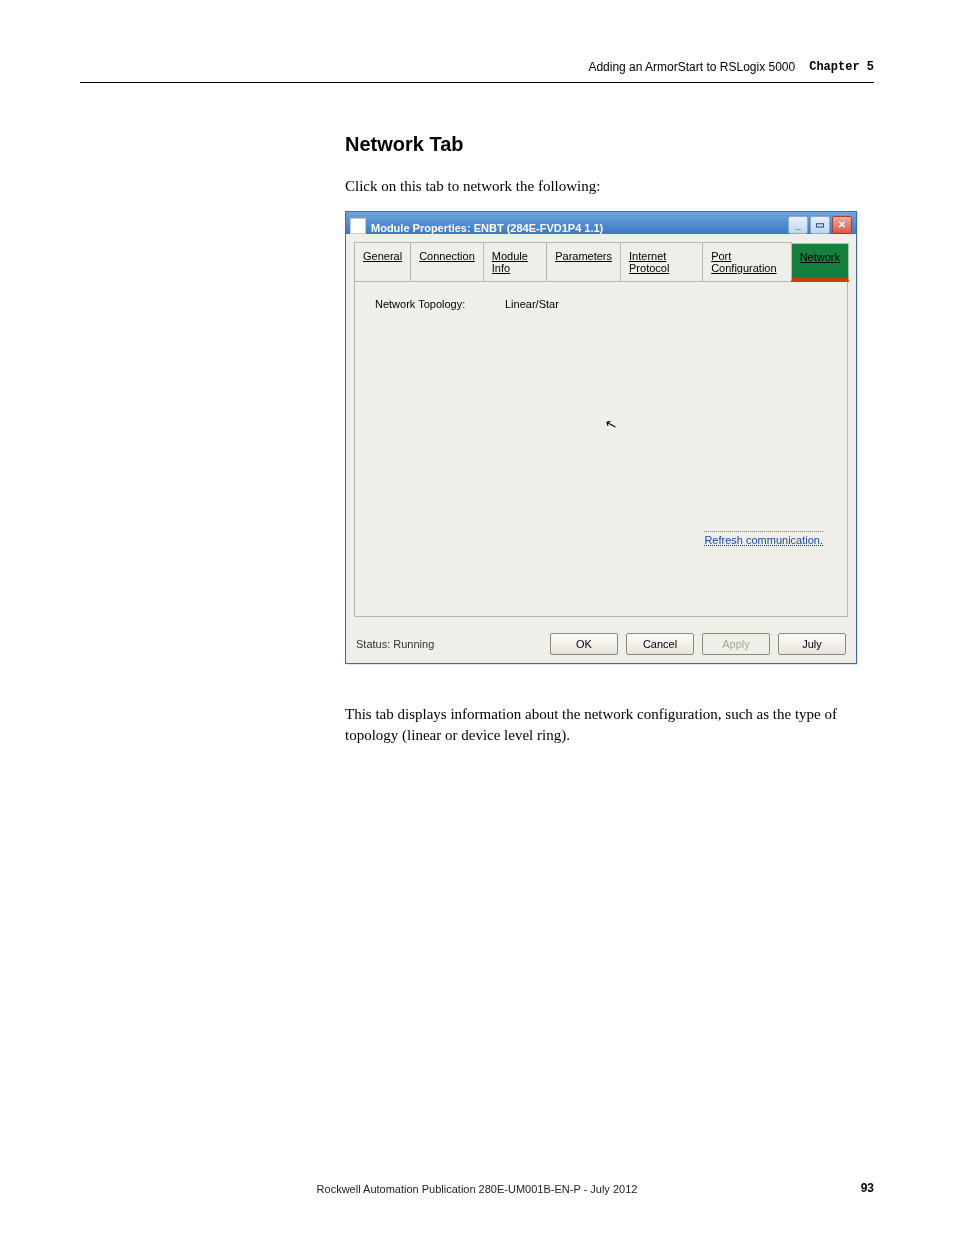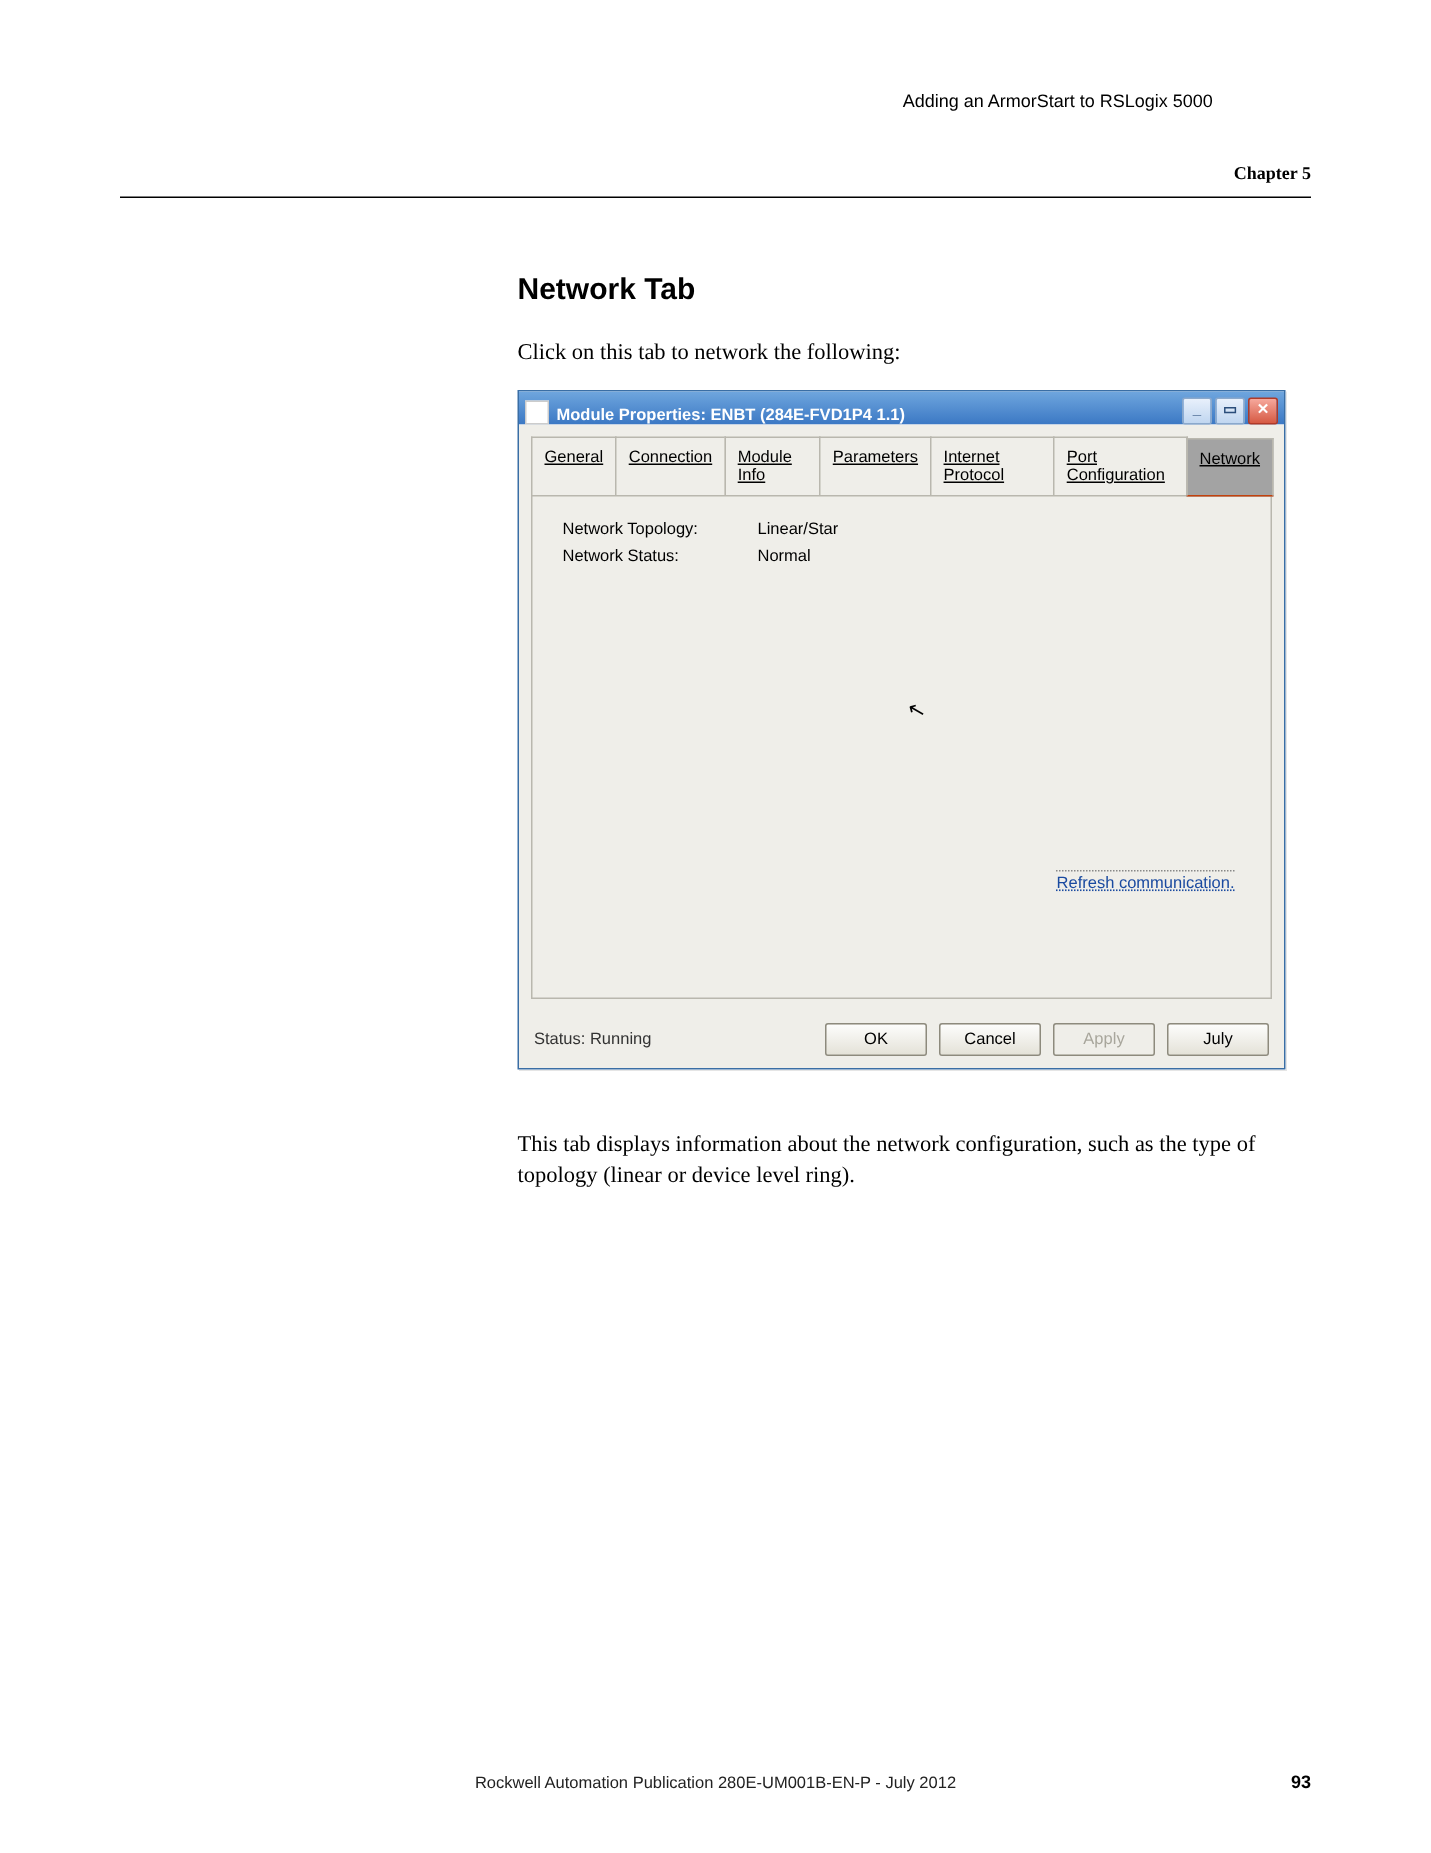--- a/index.html
+++ b/index.html
@@ -24,23 +24,22 @@
     align-items: flex-start;
     font-size: 12px;
     padding-bottom: 8px;
     border-bottom: 1px solid #000;
     gap: 14px;
   }
   .header-title {
     font-family: Arial, sans-serif;
   }
   .chapter-label {
-    font-family: Liberation Serif, serif;
-    font-weight: bold;
-    margin-top: 48px;
+    font-family: Liberation Mono, monospace;
+    font-weight: bold;
   }
   .content {
     margin-left: 265px;
     margin-top: 50px;
   }
   h2.section-heading {
     font-family: Arial, Helvetica, sans-serif;
     font-weight: bold;
     font-size: 20px;
     margin: 0 0 20px 0;
@@ -108,22 +107,22 @@
     padding: 7px 8px;
     border: 1px solid #b9b7ae;
     border-bottom: none;
     background: #efeee9;
     margin-right: -1px;
     cursor: default;
     position: relative;
     text-decoration: underline;
   }
   .tab.active {
-    background: #a3a3a3;
-    border-bottom: 1px solid #c2410c;
+    background: #15803d;
+    border-bottom: 4px solid #c2410c;
     z-index: 2;
     top: 1px;
   }
   .tabpanel {
     border: 1px solid #b9b7ae;
     margin: 0 8px 8px 8px;
     padding: 16px 20px;
     background: #efeee9;
     height: 336px;
     position: relative;
@@ -237,24 +236,20 @@
           <div class="tab"><span>Parameters</span></div>
           <div class="tab"><span>Internet Protocol</span></div>
           <div class="tab"><span>Port Configuration</span></div>
           <div class="tab active"><span>Network</span></div>
         </div>
         <div class="tabpanel">
           <div class="kv-row">
             <span class="kv-label">Network Topology:</span>
             <span>Linear/Star</span>
           </div>
-          <div class="kv-row">
-            <span class="kv-label">Network Status:</span>
-            <span>Normal</span>
-          </div>
           <span class="cursor-arrow">↖</span>
           <span class="refresh-link">Refresh communication.</span>
         </div>
         <div class="dialog-footer">
           <span class="status-label">Status: Running</span>
           <button class="dlg-btn">OK</button>
           <button class="dlg-btn">Cancel</button>
           <button class="dlg-btn disabled">Apply</button>
           <button class="dlg-btn">July</button>
         </div>

